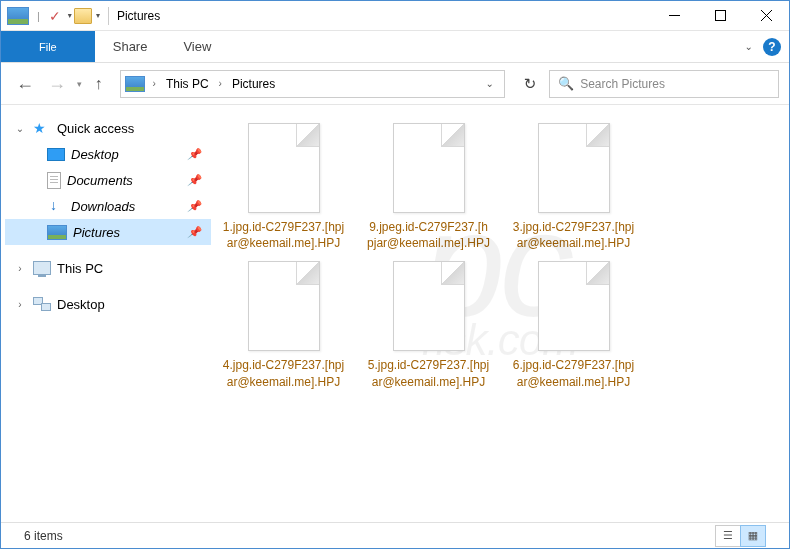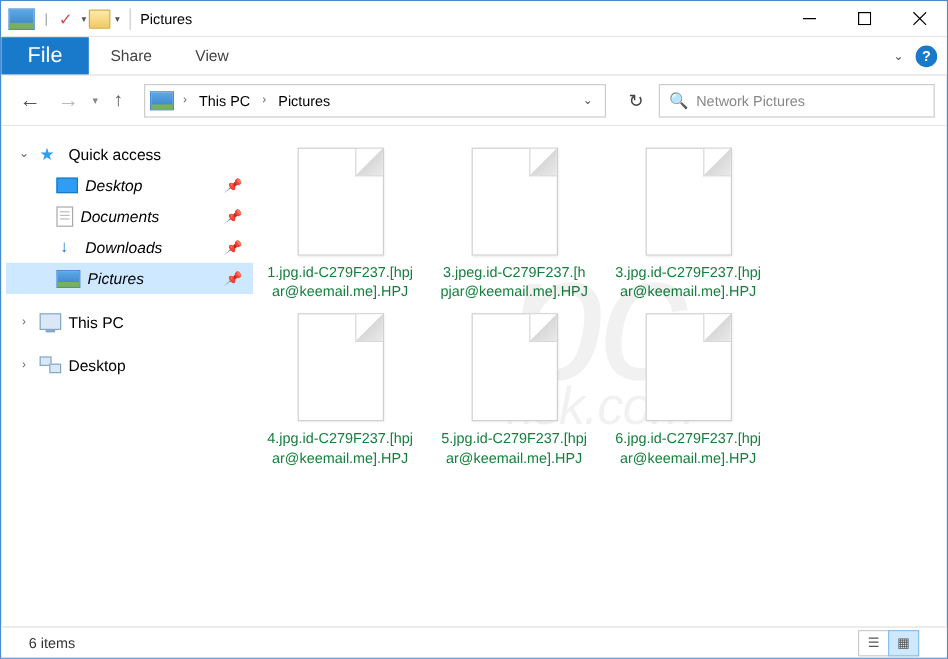--- a/index.html
+++ b/index.html
@@ -16,21 +16,21 @@
 .qat-caret { font-size:8px; color:#555; margin-left:2px; }
 .titlebar .divider { width:1px; height:18px; background:#ccc; margin:0 8px; }
 .titlebar .title { font-size:12px; color:#000; }
 .titlebar .spacer { flex:1; }
 .winbtns { display:flex; }
 .winbtn { width:46px; height:29px; display:flex; align-items:center; justify-content:center; font-size:12px; color:#000; }
 .winbtn svg { stroke:#000; stroke-width:1; fill:none; }
 
 
 .ribbon { height:32px; background:#fff; display:flex; align-items:stretch; border-bottom:1px solid #e0e0e0; }
-.filetab { background:#1979ca; color:#fff; font-size:18px; padding:0 22px; display:flex; align-items:center; }
+.filetab { background:#1979ca; color:#fff; font-size:11px; padding:0 38px; display:flex; align-items:center; }
 .rtab { font-size:13px; color:#444; padding:0 18px; display:flex; align-items:center; }
 .ribbon .spacer { flex:1; }
 .ribbon-right { display:flex; align-items:center; padding-right:8px; gap:2px; }
 .chev { font-size:10px; color:#555; padding:4px 8px; }
 .helpicon { width:18px; height:18px; border-radius:50%; background:#1979ca; color:#fff; font-size:12px; display:flex; align-items:center; justify-content:center; font-weight:bold; }
 
 
 .navbar { height:42px; display:flex; align-items:center; padding:0 10px; gap:4px; border-bottom:1px solid #e5e5e5; }
 .navarrow { width:28px; display:flex; justify-content:center; font-size:18px; color:#555; }
 .navarrow.dis { color:#bbb; }
@@ -69,21 +69,21 @@
 .ico-pc::after { content:""; position:absolute; left:4px; right:4px; bottom:-3px; height:2px; background:#87a8c5; }
 .ico-net { width:18px; height:14px; position:relative; }
 .ico-net::before { content:""; position:absolute; width:8px; height:6px; background:#d8e8f5; border:1px solid #87a8c5; left:0; top:0; }
 .ico-net::after { content:""; position:absolute; width:8px; height:6px; background:#d8e8f5; border:1px solid #87a8c5; right:0; bottom:0; }
 
 
 .content { flex:1; padding:18px 10px; display:flex; flex-wrap:wrap; align-content:flex-start; gap:10px 20px; position:relative; }
 .fileitem { width:125px; display:flex; flex-direction:column; align-items:center; text-align:center; }
 .fileicon { width:72px; height:90px; background:#fff; border:1px solid #d0d0d0; position:relative; box-shadow:1px 1px 2px rgba(0,0,0,0.08); margin-bottom:6px; }
 .fileicon::before { content:""; position:absolute; top:0; right:0; width:22px; height:22px; background:linear-gradient(135deg, #fff 48%, #d8d8d8 50%, #eaeaea 100%); border-left:1px solid #d8d8d8; border-bottom:1px solid #d8d8d8; }
-.filename { font-size:12px; color:#15803d; line-height:1.35; word-break:break-all; max-width:125px; }
+.filename { font-size:12px; color:#a16207; line-height:1.35; word-break:break-all; max-width:125px; }
 
 
 .watermark { position:absolute; top:40%; left:50%; transform:translate(-50%,-50%); font-size:150px; font-weight:300; color:rgba(0,0,0,0.055); font-style:italic; letter-spacing:-6px; pointer-events:none; white-space:nowrap; }
 .watermark .sub { font-size:44px; display:block; text-align:right; margin-top:-36px; letter-spacing:-1px; }
 
 
 .statusbar { position:absolute; bottom:0; left:0; right:0; height:26px; border-top:1px solid #e0e0e0; display:flex; align-items:center; padding:0 23px; font-size:12px; color:#333; background:#fff; }
 .statusbar .spacer { flex:1; }
 .viewbtn { width:26px; height:22px; border:1px solid #ccc; margin-left:-1px; display:flex; align-items:center; justify-content:center; font-size:11px; color:#555; }
 .viewbtn.active { background:#cde8ff; border-color:#8ac0ee; }
@@ -143,21 +143,21 @@
     <span class="addr-icon"></span>
     <span class="crumb-sep">›</span>
     <span class="crumb">This PC</span>
     <span class="crumb-sep">›</span>
     <span class="crumb">Pictures</span>
     <span class="addr-drop">⌄</span>
   </div>
   <span class="refresh">↻</span>
   <div class="searchbox">
     <span class="searchicon">🔍</span>
-    <span>Network Pictures</span>
+    <span>Search Pictures</span>
   </div>
 </div>
 
 <div class="main">
   <div class="sidebar">
     <div class="side-group">
       <div class="side-head">
         <span class="caret open">⌄</span>
         <span class="ico ico-star">★</span>
         <span>Quick access</span>
@@ -202,21 +202,21 @@
   <div class="content">
     <div class="watermark">
       <span>pc</span><span class="sub">risk.com</span>
     </div>
     <div class="fileitem">
       <div class="fileicon"></div>
       <div class="filename">1.jpg.id-C279F237.[hpjar@keemail.me].HPJ</div>
     </div>
     <div class="fileitem">
       <div class="fileicon"></div>
-      <div class="filename">3.jpeg.id-C279F237.[hpjar@keemail.me].HPJ</div>
+      <div class="filename">9.jpeg.id-C279F237.[hpjar@keemail.me].HPJ</div>
     </div>
     <div class="fileitem">
       <div class="fileicon"></div>
       <div class="filename">3.jpg.id-C279F237.[hpjar@keemail.me].HPJ</div>
     </div>
     <div class="fileitem">
       <div class="fileicon"></div>
       <div class="filename">4.jpg.id-C279F237.[hpjar@keemail.me].HPJ</div>
     </div>
     <div class="fileitem">

